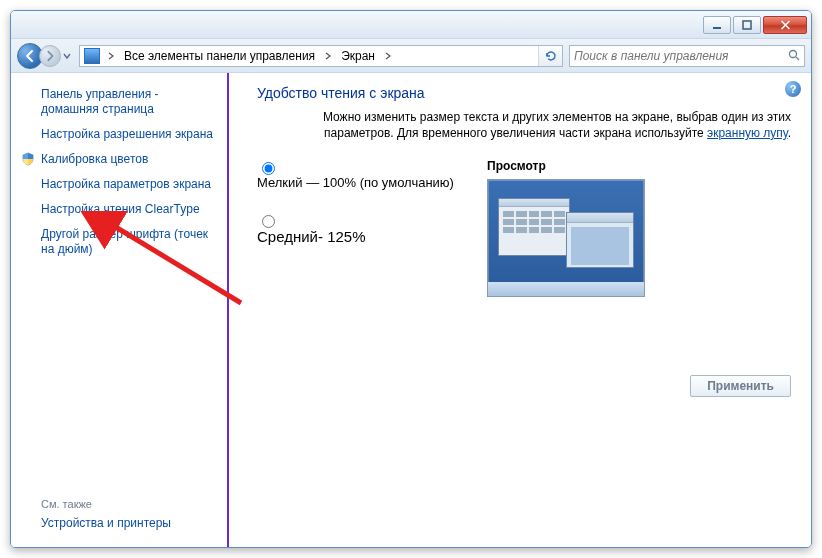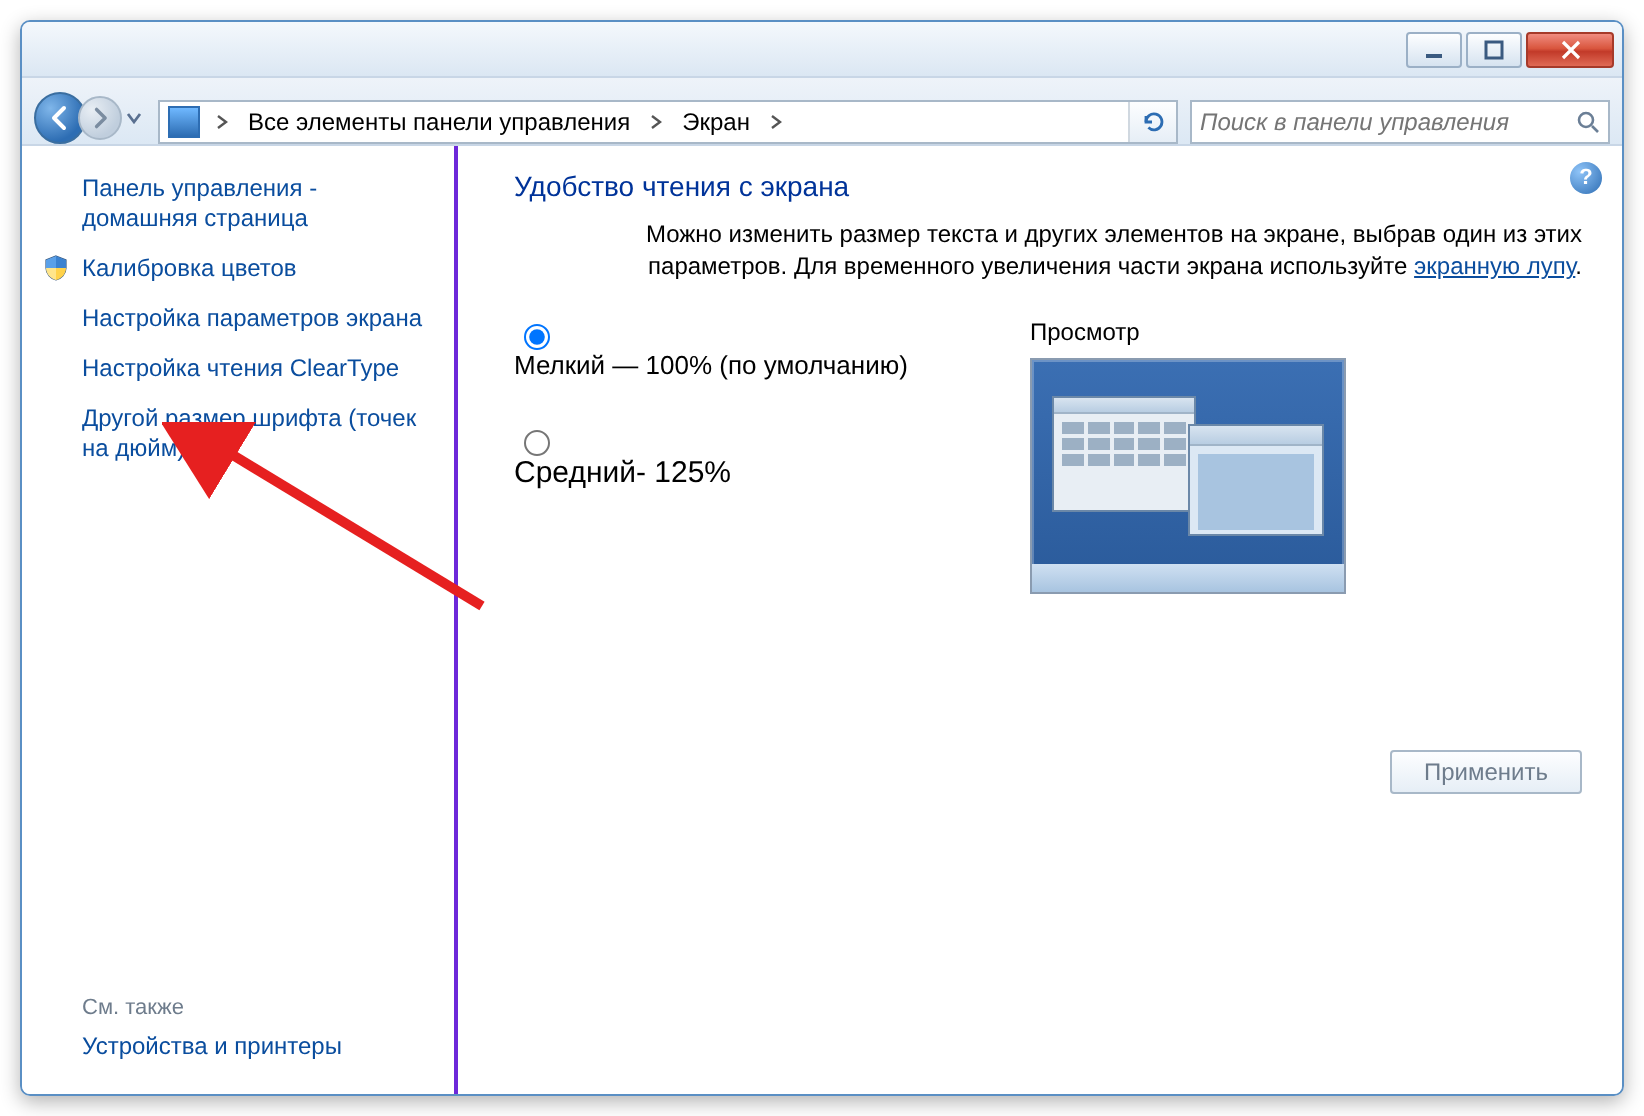--- a/index.html
+++ b/index.html
@@ -45,21 +45,21 @@
     width: 44px;
     background: linear-gradient(#f08c80, #d9563e 45%, #c23a29 55%, #e06a55);
     border-color: #a63a2a;
     color: #fff;
   }
   .wbtn svg { display:block; }
   
   .navrow {
     height: 34px;
     display: flex;
-    align-items: flex-end;
+    align-items: center;
     padding: 0 6px;
     gap: 6px;
     background: linear-gradient(#eef3f9, #dce8f4);
     border-bottom: 1px solid #c8d6e6;
   }
   .navbtns {
     display: flex;
     align-items: center;
   }
   .circbtn {
@@ -108,21 +108,21 @@
   }
   .address .spacer { flex:1; }
   .address .refresh {
     width: 24px; height:100%;
     border-left: 1px solid #d0d8e0;
     display:flex; align-items:center; justify-content:center;
     background: linear-gradient(#fdfeff,#e6eef6);
     cursor:pointer; color:#2d6db3;
   }
   .searchbox {
-    width: 210px;
+    width: 236px;
     height: 22px;
     background: #fff;
     border: 1px solid #a8b8c8;
     display: flex;
     align-items: center;
   }
   .searchbox .sicon {
     width: 20px; height: 100%;
     display:flex; align-items:center; justify-content:center;
     color:#6b7f96;
@@ -199,21 +199,22 @@
   }
   .optgroup { width: 230px; }
   .opt {
     display:flex; align-items:flex-start;
     margin-bottom: 22px;
     font-size: 13px;
     flex-direction: column;
   }
   .opt input { margin-right: 8px; }
   .preview-col {
-    margin-left: 28px;
+    margin-left: 0;
+    font-weight: bold;
   }
   .preview-label {
     font-size: 12px;
     margin-bottom: 6px;
   }
   .preview {
     width: 158px; height: 118px;
     border: 1px solid #8a9bb0;
     background: linear-gradient(#3b6fb3, #2a5a9a);
     position: relative;
@@ -243,20 +244,21 @@
     display:flex; justify-content:flex-end;
   }
   .btn {
     padding: 3px 16px;
     font-size: 12px;
     border: 1px solid #a8b8c8;
     background: linear-gradient(#fdfeff,#e6eef6);
     border-radius: 2px;
     color: #6e7c8c;
     cursor: pointer;
+    font-weight: bold;
   }
   
   .arrow {
     position:absolute;
     left: 70px; top: 200px;
     width: 168px; height: 100px;
     pointer-events:none;
   }
 </style>
 </head>
@@ -337,20 +339,21 @@
             <line x1="8" y1="8" x2="11" y2="11" stroke="#6b7f96" stroke-width="1.3"></line>
           </svg>
       </div>
     </div>
   </div>
 
   <div class="main">
 
     <div class="sidebar">
       <div class="sidelink">Панель управления - домашняя страница</div>
+      <div class="sidelink">Настройка разрешения экрана</div>
       <div class="sidelink">
         <span class="shield">
           <svg width="14" height="14" viewBox="0 0 14 14">
             <path d="M7 1 L12 3 V7 C12 10 9.5 12.5 7 13 C4.5 12.5 2 10 2 7 V3 Z" fill="#fff" stroke="#3a5a80" stroke-width="0.6"></path>
             <path d="M7 1 L12 3 V7 L7 7 Z" fill="#3b82d0"></path>
             <path d="M7 7 L12 7 C12 10 9.5 12.5 7 13 Z" fill="#ffd24a"></path>
             <path d="M2 3 L7 1 V7 L2 7 Z" fill="#5aa0e8"></path>
             <path d="M2 7 L7 7 V13 C4.5 12.5 2 10 2 7 Z" fill="#ffe58a"></path>
           </svg>
         </span>

